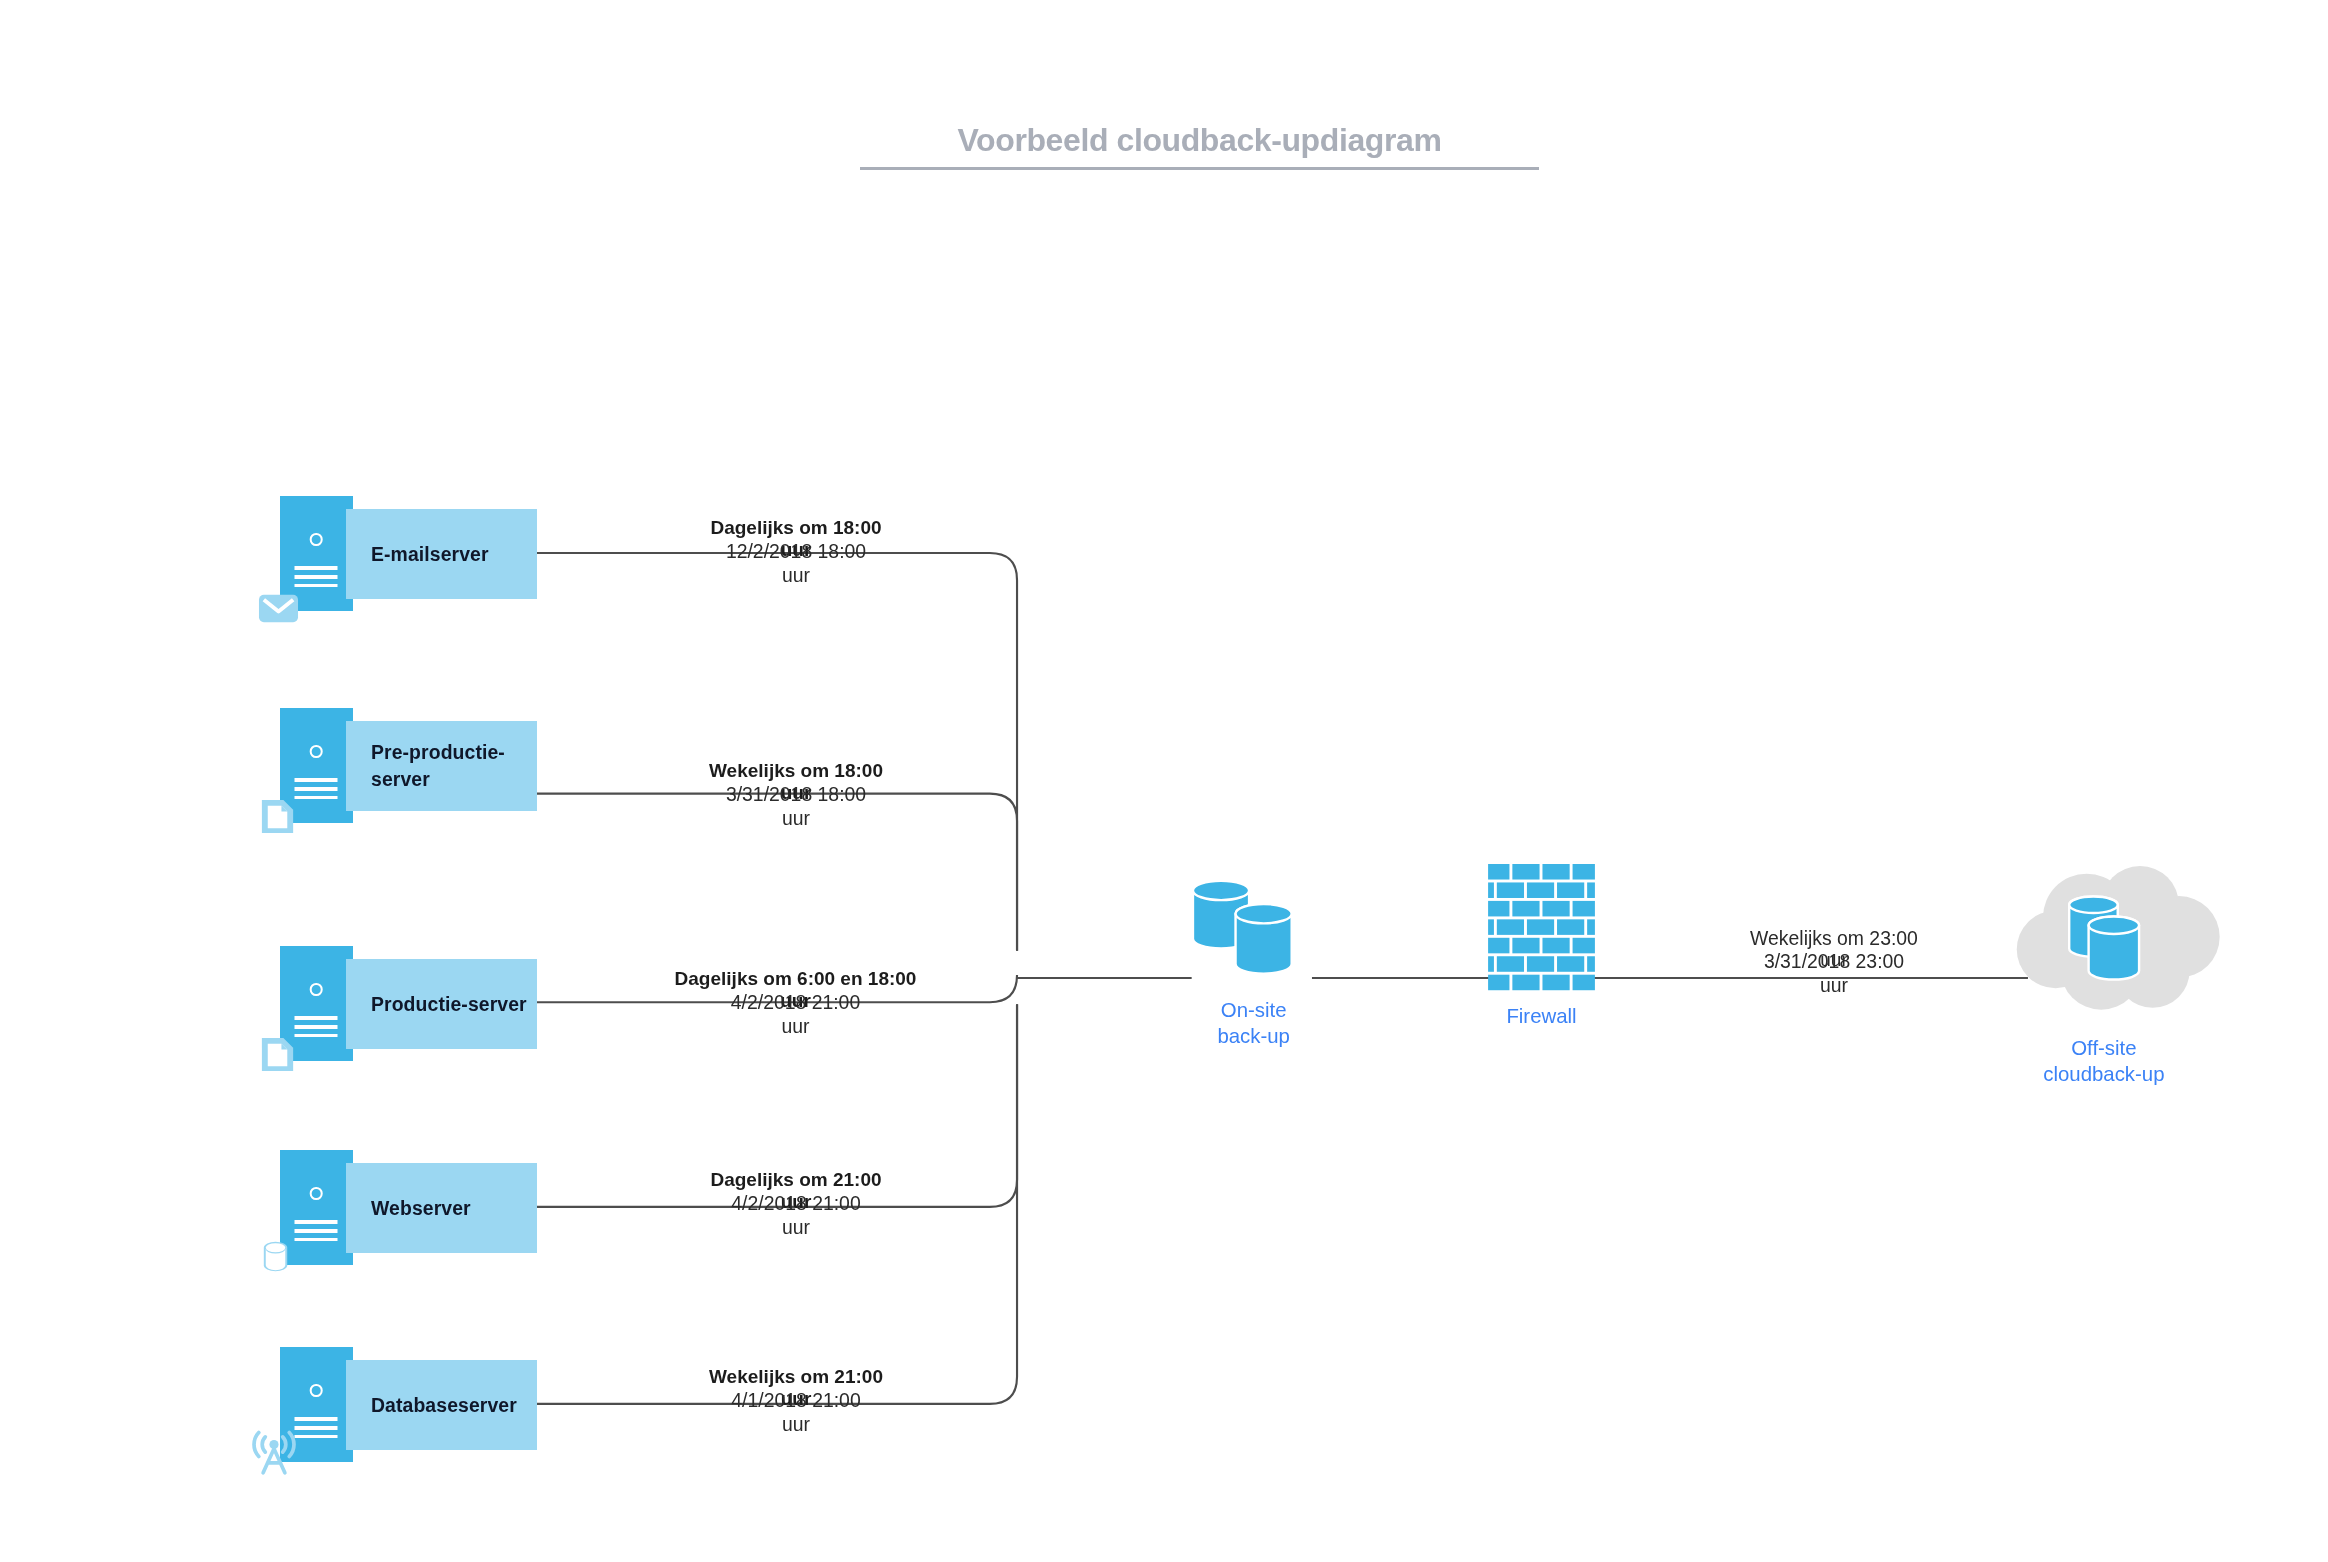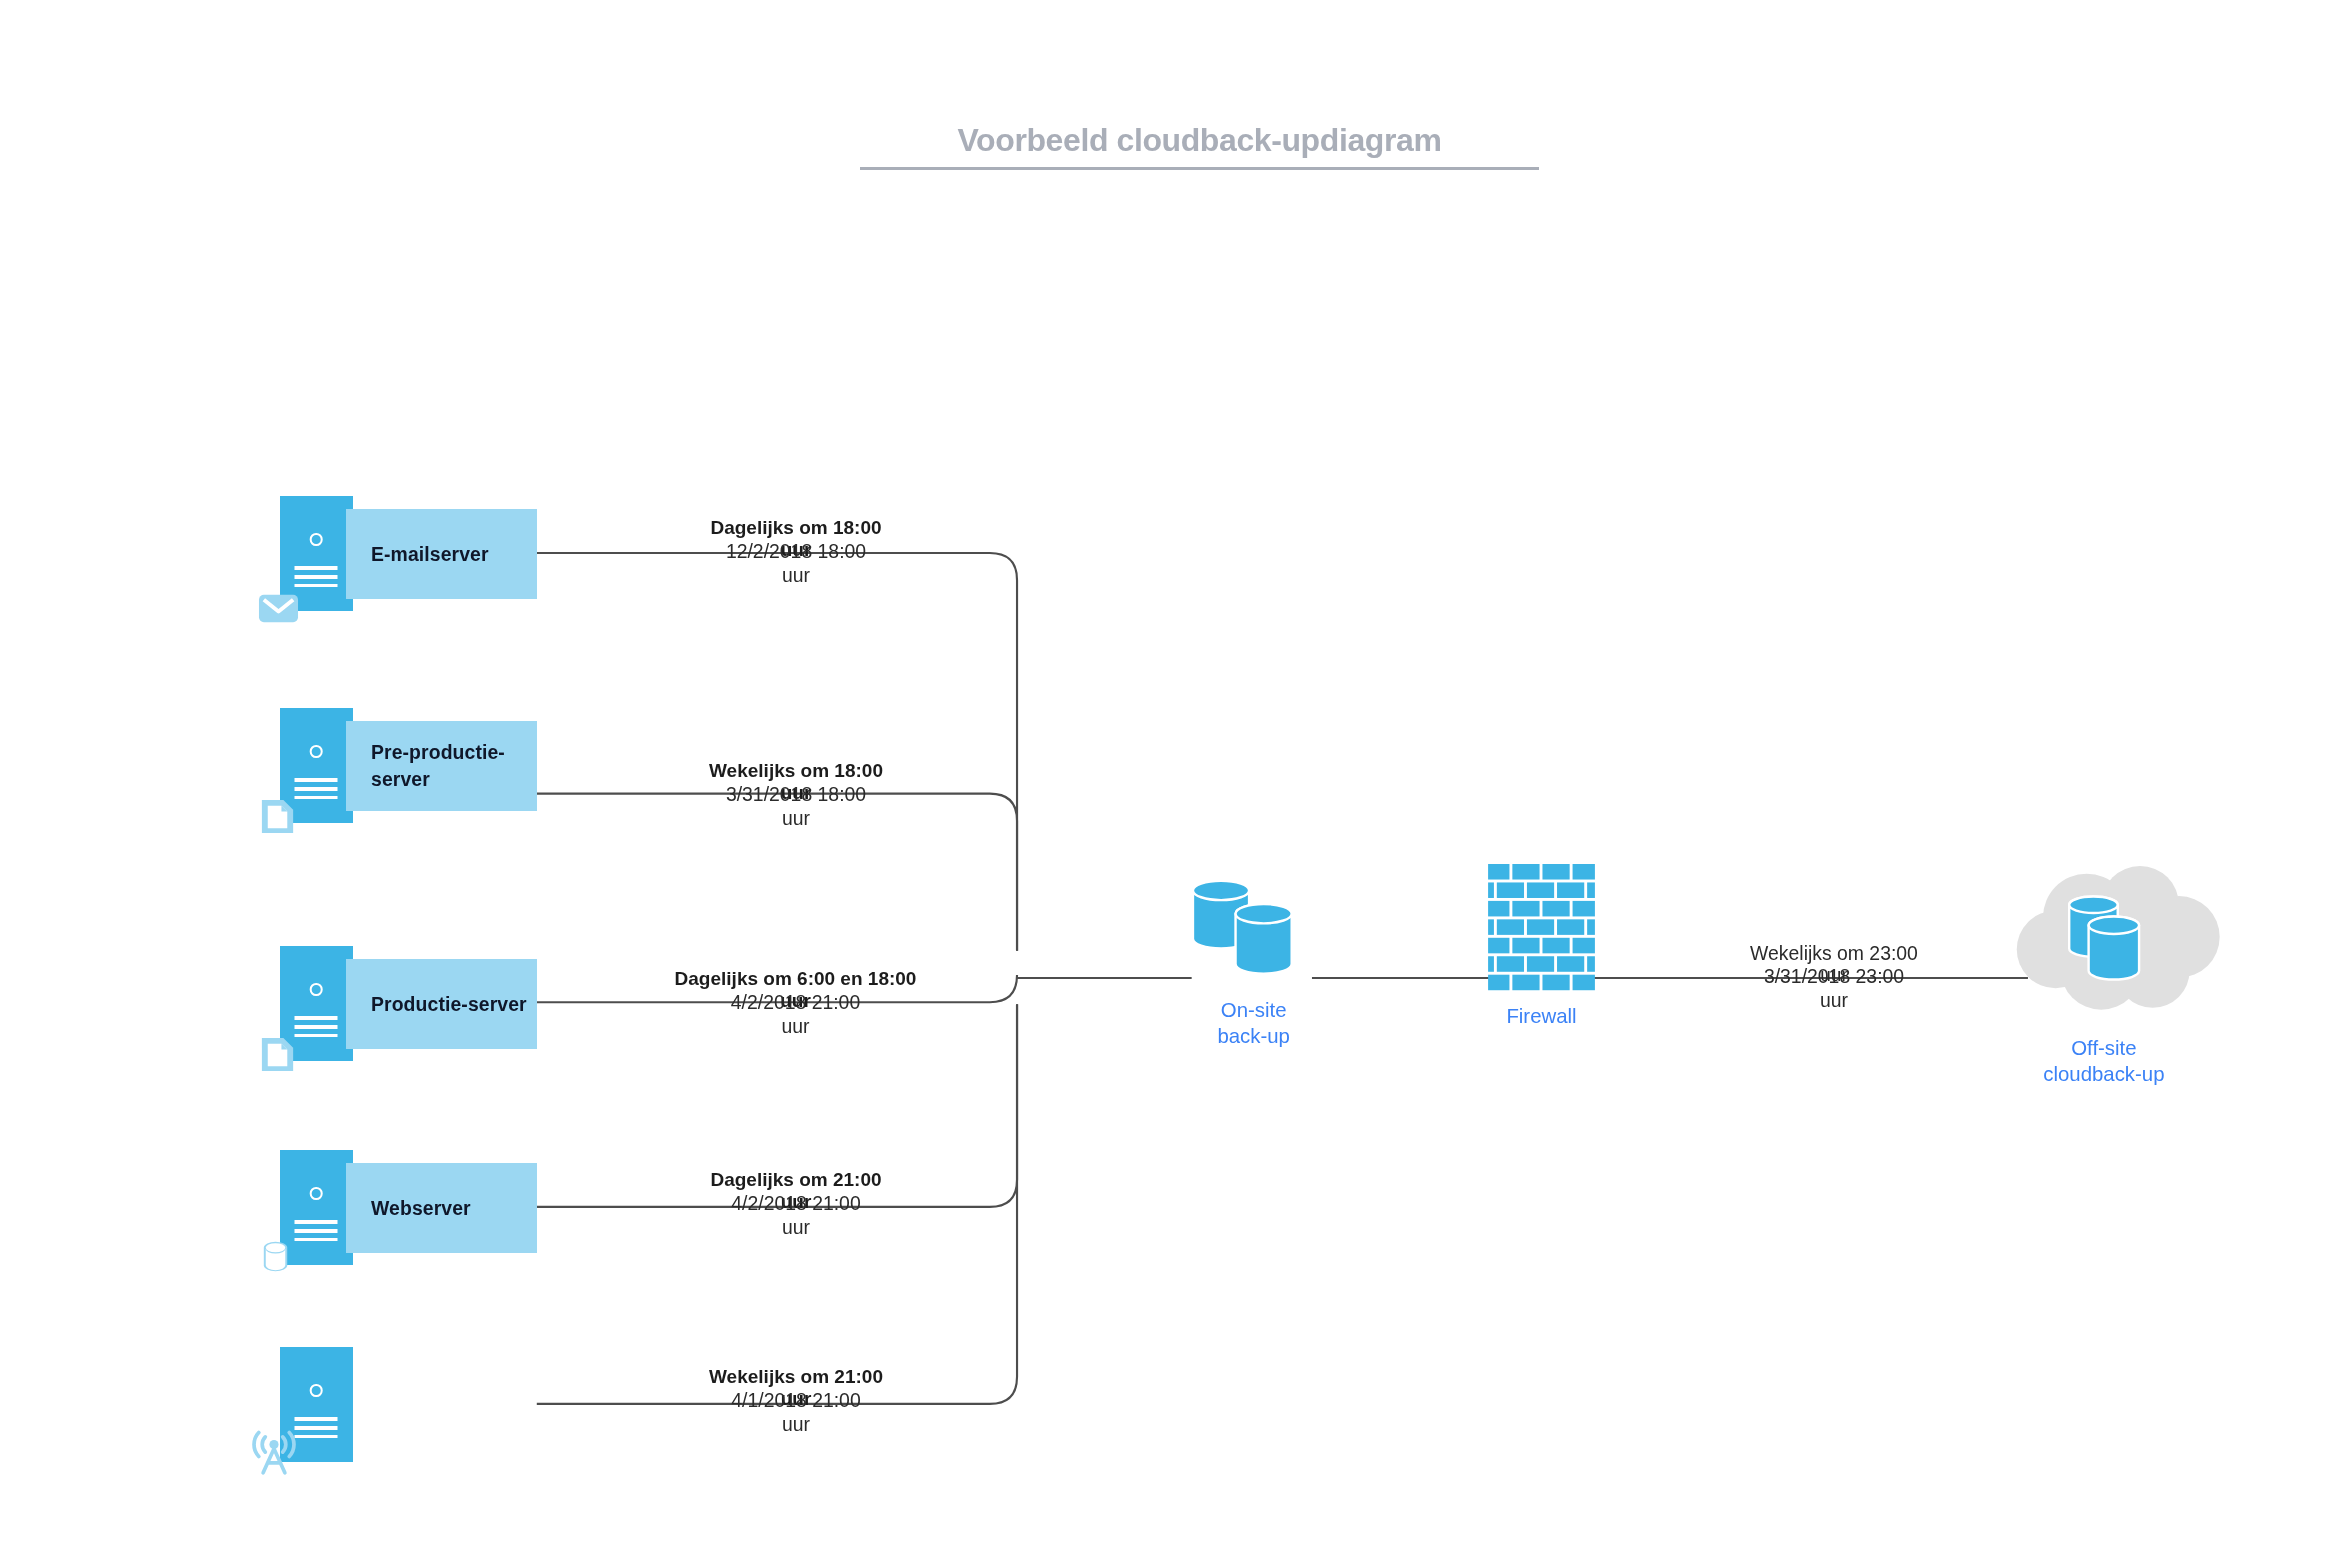--- a/index.html
+++ b/index.html
@@ -148,21 +148,20 @@
   .edge-label .top-line {
     font-size: 19px;
     font-weight: bold;
     color: #1c1c1c;
     line-height: 1.1;
   }
   .edge-label .top-line.regular {
     font-weight: normal;
     color: #2b2b2b;
     font-size: 19.4px;
-    margin-top: 15px;
   }
   .edge-label .uur-overlap {
     font-size: 19px;
     font-weight: bold;
     color: #1c1c1c;
     line-height: 1.0;
     margin-top: 1px;
   }
   .edge-label .uur-overlap.regular { font-weight: normal; color: #2b2b2b; }
   .edge-label .bottom-line {
@@ -283,20 +282,23 @@
 </div>
 
 <div class="server-node" style="left:270px; top:1347px;">
   <div class="server-tower">
     <div class="tower-dot"></div>
     <div class="tower-lines">
         <i></i>
         <i></i>
         <i></i>
       </div>
+  </div>
+  <div class="server-label-box">
+    <div class="server-label-text">Databaseserver</div>
   </div>
   <svg class="badge" viewBox="0 0 46 46" style="bottom:-13.6px; left:-21.3px; width:50px; height:50px;">
     <g stroke="#9BD7F2" stroke-width="3.4" fill="none" stroke-linecap="round">
       <path d="M15 10 a10 10 0 0 0 0 14"></path>
       <path d="M9 6 a16 16 0 0 0 0 22"></path>
       <path d="M31 10 a10 10 0 0 1 0 14"></path>
       <path d="M37 6 a16 16 0 0 1 0 22"></path>
     </g>
     <circle cx="23" cy="17" r="4.2" fill="#9BD7F2"></circle>
     <path d="M23 21 L13 43 M23 21 L33 43 M17 34 H29" stroke="#9BD7F2" stroke-width="3.4" fill="none" stroke-linecap="round"></path>

